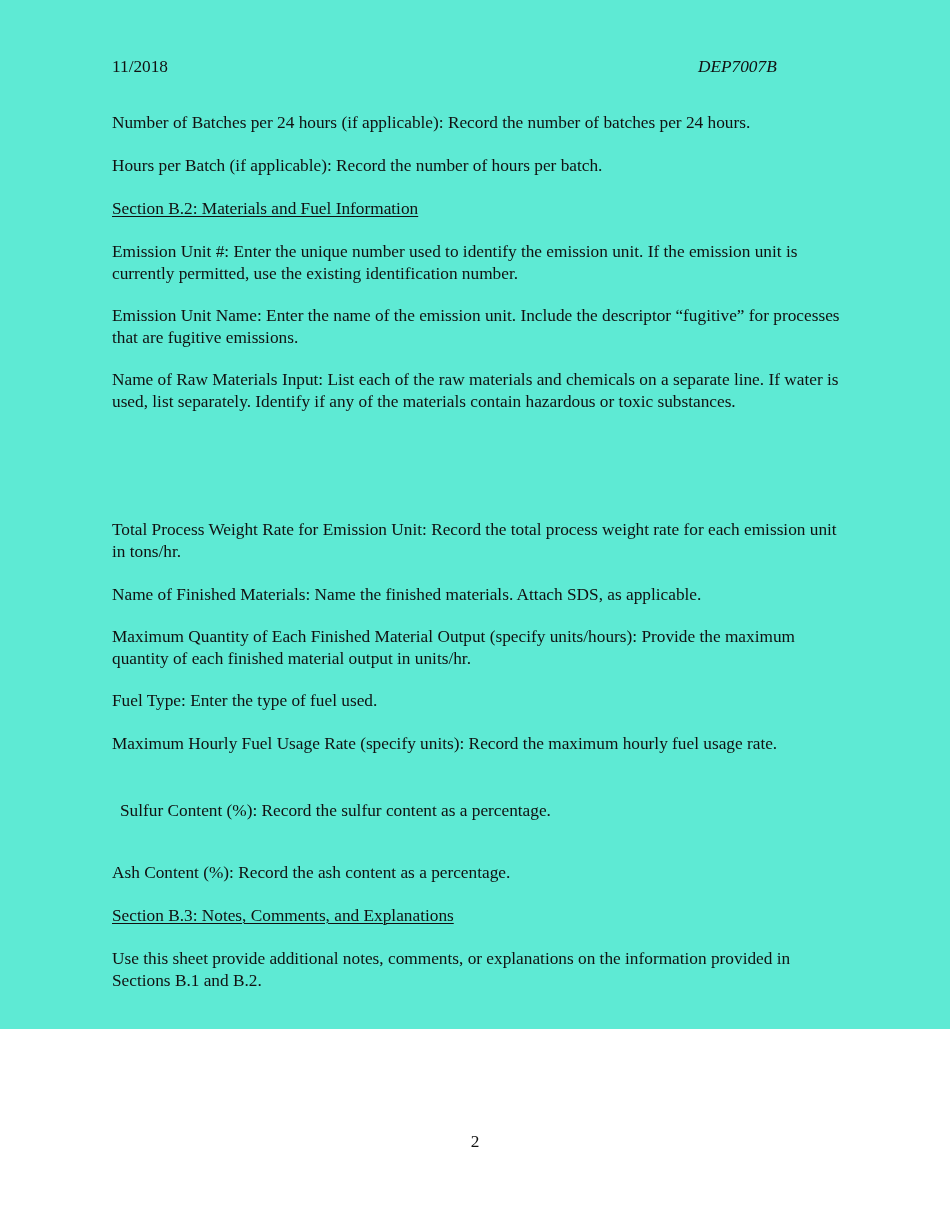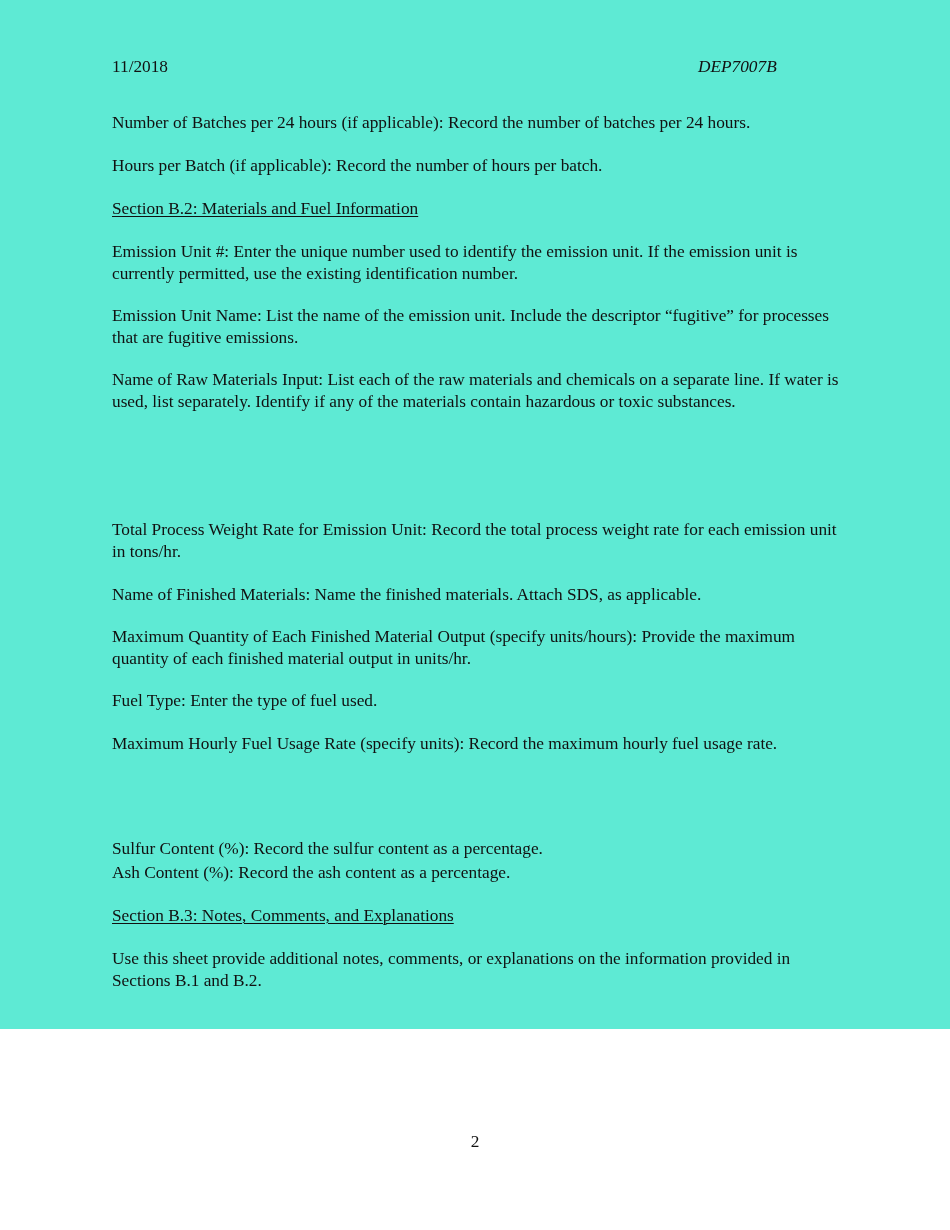--- a/index.html
+++ b/index.html
@@ -63,37 +63,37 @@
   <p class="hdr hdr-right">DEP7007B</p>
 
   <p class="blk" style="top:112px;">Number of Batches per 24 hours (if applicable): Record the number of batches per 24 hours.</p>
 
   <p class="blk" style="top:155px;">Hours per Batch (if applicable): Record the number of hours per batch.</p>
 
   <p class="blk heading" style="top:198px;">Section B.2: Materials and Fuel Information</p>
 
   <p class="blk" style="top:241px;">Emission Unit #: Enter the unique number used to identify the emission unit. If the emission unit is currently permitted, use the existing identification number.</p>
 
-  <p class="blk" style="top:305px;">Emission Unit Name: List the name of the emission unit.  Include the descriptor “fugitive” for processes that are fugitive emissions.</p>
+  <p class="blk" style="top:305px;">Emission Unit Name: Enter the name of the emission unit.  Include the descriptor “fugitive” for processes that are fugitive emissions.</p>
 
   <p class="blk" style="top:369px;">Name of Raw Materials Input: List each of the raw materials and chemicals on a separate line.  If water is used, list separately.  Identify if any of the materials contain hazardous or toxic substances.</p>
 
 
   <p class="blk" style="top:519px;">Total Process Weight Rate for Emission Unit: Record the total process weight rate for each emission unit in tons/hr.</p>
 
   <p class="blk" style="top:584px;">Name of Finished Materials: Name the finished materials.  Attach SDS, as applicable.</p>
 
   <p class="blk" style="top:626px;">Maximum Quantity of Each Finished Material Output (specify units/hours): Provide the maximum quantity of each finished material output in units/hr.</p>
 
   <p class="blk" style="top:690px;">Fuel Type: Enter the type of fuel used.</p>
 
   <p class="blk" style="top:733px;">Maximum Hourly Fuel Usage Rate (specify units): Record the maximum hourly fuel usage rate.</p>
 
 
-  <p class="blk" style="top:838px;">Sulfur Content (%): Record the sulfur content as a percentage.</p>
+  <p class="blk" style="top:800px;margin-left:8px;">Sulfur Content (%): Record the sulfur content as a percentage.</p>
 
   <p class="blk" style="top:862px;">Ash Content (%): Record the ash content as a percentage.</p>
 
   <p class="blk heading" style="top:905px;">Section B.3: Notes, Comments, and Explanations</p>
 
   <p class="blk" style="top:948px;">Use this sheet provide additional notes, comments, or explanations on the information provided in Sections B.1 and B.2.</p>
 
   <p class="pagenum">2</p>
 
 </div>

